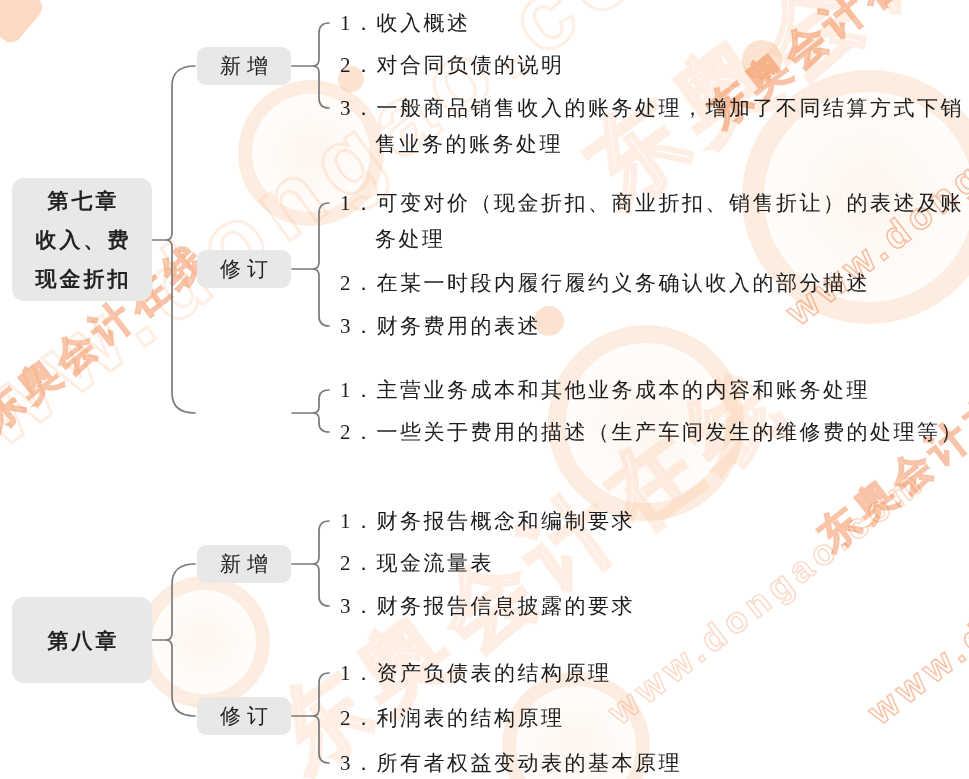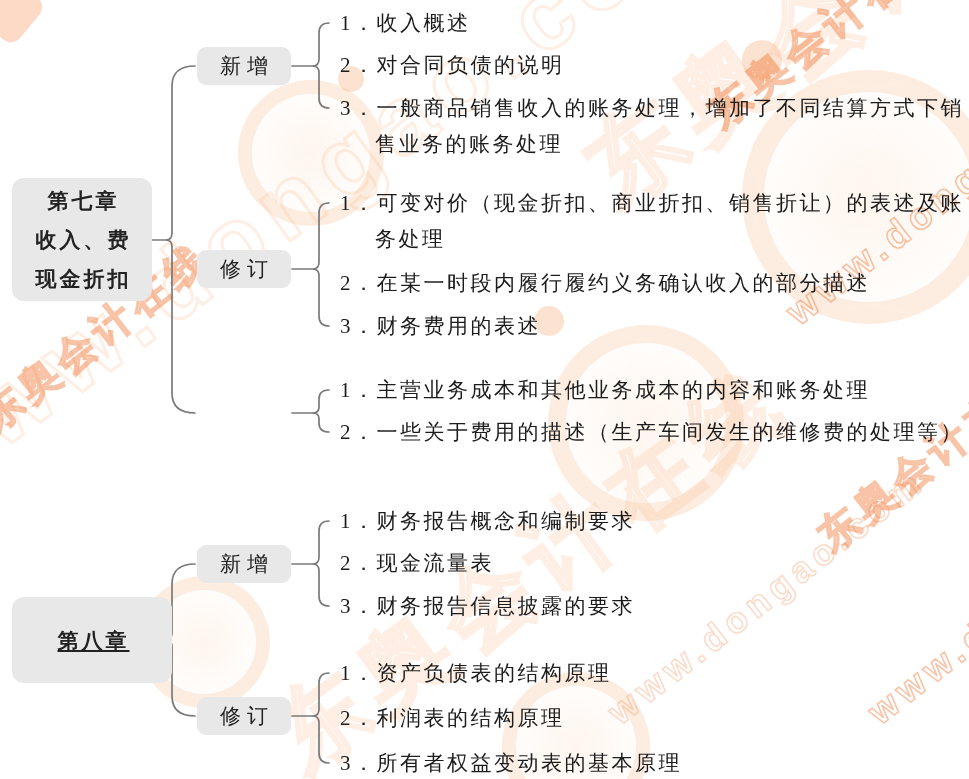--- a/index.html
+++ b/index.html
@@ -131,21 +131,21 @@
     <span>修订</span>
   </div>
   <div class="leaf-item" style="top:185px;">1．可变对价（现金折扣、商业折扣、销售折让）的表述及账
 务处理</div>
   <div class="leaf-item" style="top:265px;">2．在某一时段内履行履约义务确认收入的部分描述</div>
   <div class="leaf-item" style="top:308px;">3．财务费用的表述</div>
 
   <div class="leaf-item" style="top:372px;">1．主营业务成本和其他业务成本的内容和账务处理</div>
   <div class="leaf-item" style="top:414px;">2．一些关于费用的描述（生产车间发生的维修费的处理等）</div>
 
-  <div class="chapter-box" style="left:12px;top:597px;width:160px;height:86px;text-decoration:underline;">
+  <div class="chapter-box" style="left:12px;top:597px;width:140px;height:86px;">
     <span>第八章</span>
   </div>
 
   <div class="branch-box" style="left:197px;top:545px;">
     <span>新增</span>
   </div>
   <div class="leaf-item" style="top:503px;">1．财务报告概念和编制要求</div>
   <div class="leaf-item" style="top:545px;">2．现金流量表</div>
   <div class="leaf-item" style="top:588px;">3．财务报告信息披露的要求</div>
 

